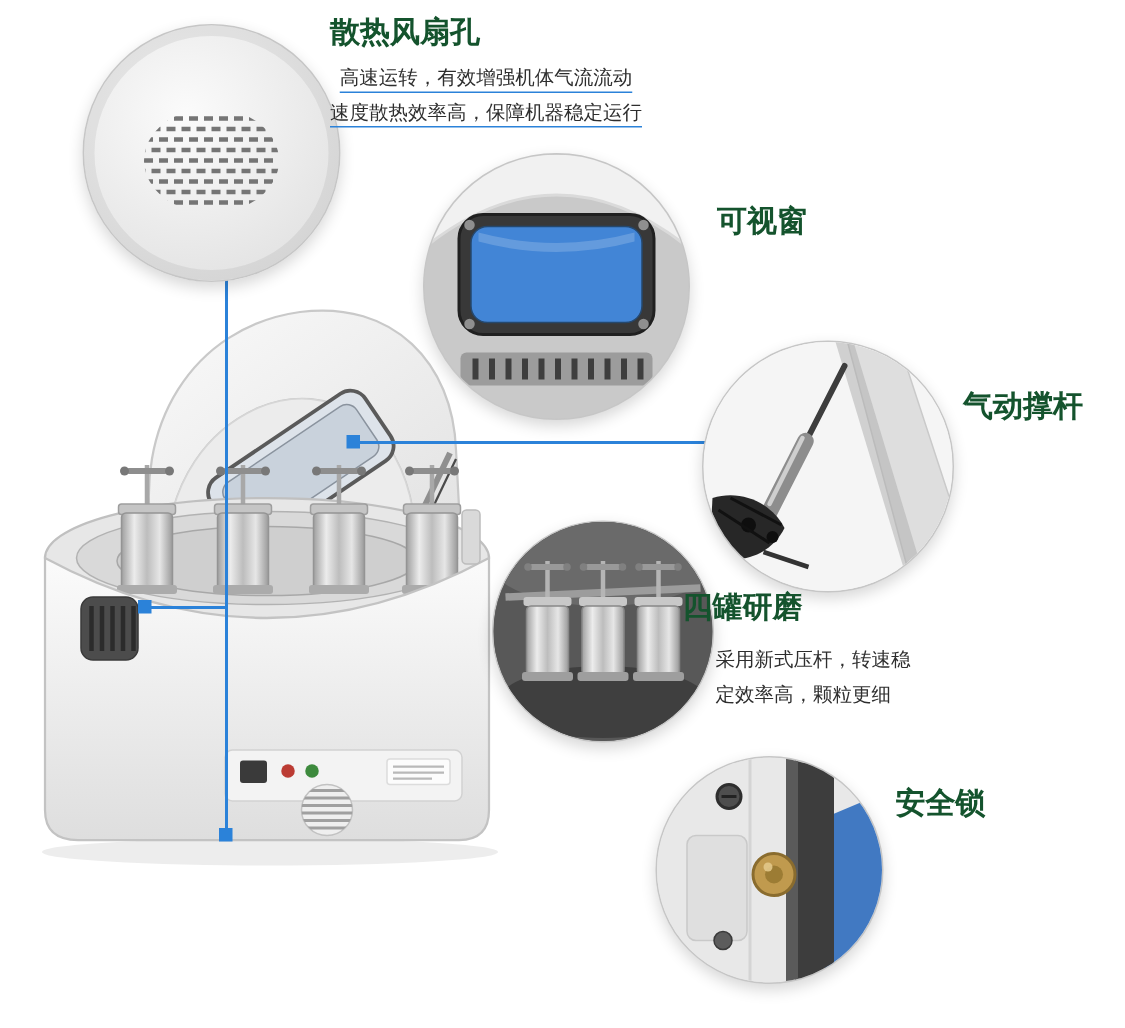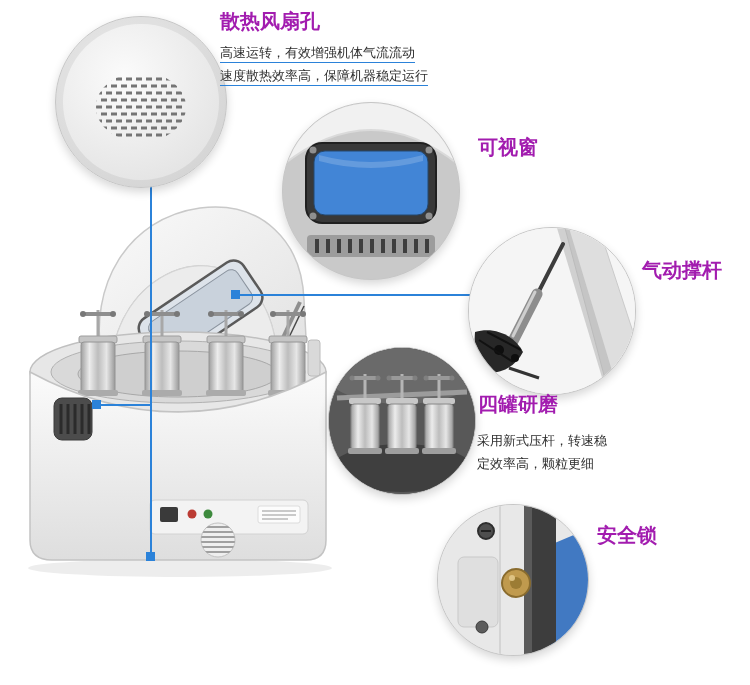--- a/index.html
+++ b/index.html
@@ -14,25 +14,25 @@
   .callout-circle {
     position:absolute; border-radius:50%; overflow:hidden;
     border:1px solid #c6c6c6; box-shadow:0 4px 10px rgba(0,0,0,0.16); z-index:10;
   }
   .callout-circle svg { display:block; width:100%; height:100%; }
   .c1 { left:55px;  top:16px;  width:170px; height:170px; background:radial-gradient(circle at 40% 35%, #fbfbfb, #dcdcdc); }
   .c2 { left:282px; top:102px; width:176px; height:176px; background:#c9c9c9; }
   .c3 { left:468px; top:227px; width:166px; height:166px; background:#f5f5f5; }
   .c4 { left:328px; top:347px; width:146px; height:146px; background:#585858; }
   .c5 { left:437px; top:504px; width:150px; height:150px; background:#e8e8e8; }
-  .title { position:absolute; font-size:20px; font-weight:700; color:#a21caf; z-index:12; }
+  .title { position:absolute; font-size:20px; font-weight:700; color:#14532d; z-index:12; }
   .desc  { position:absolute; font-size:13px; color:#2e2e2e; line-height:1.75; white-space:pre-line; z-index:12; }
   .underlined {
     text-decoration:underline; text-decoration-color:var(--accent);
-    text-decoration-thickness:1px; text-underline-offset:5px;
+    text-decoration-thickness:1px; text-underline-offset:5px;text-align:center;
   }
 </style>
 </head>
 <body>
 
 <div class="stage">
 
   <svg class="machine" viewBox="0 0 330 400" xmlns="http://www.w3.org/2000/svg">
     <defs>
       <linearGradient id="bodyG" x1="0" y1="0" x2="0" y2="1">
@@ -285,19 +285,19 @@
   </div>
 
   <div class="title" style="left:220px;top:8px">散热风扇孔</div>
   <div class="desc underlined" style="left:220px;top:42px">高速运转，有效增强机体气流流动
 速度散热效率高，保障机器稳定运行</div>
 
   <div class="title" style="left:478px;top:134px">可视窗</div>
 
   <div class="title" style="left:642px;top:257px">气动撑杆</div>
 
-  <div class="title" style="left:478px;top:391px">四罐研磨</div>
+  <div class="title" style="left:455px;top:391px">四罐研磨</div>
   <div class="desc" style="left:477px;top:430px">采用新式压杆，转速稳
 定效率高，颗粒更细</div>
 
   <div class="title" style="left:597px;top:522px">安全锁</div>
 
 </div>
 
 </body></html>

